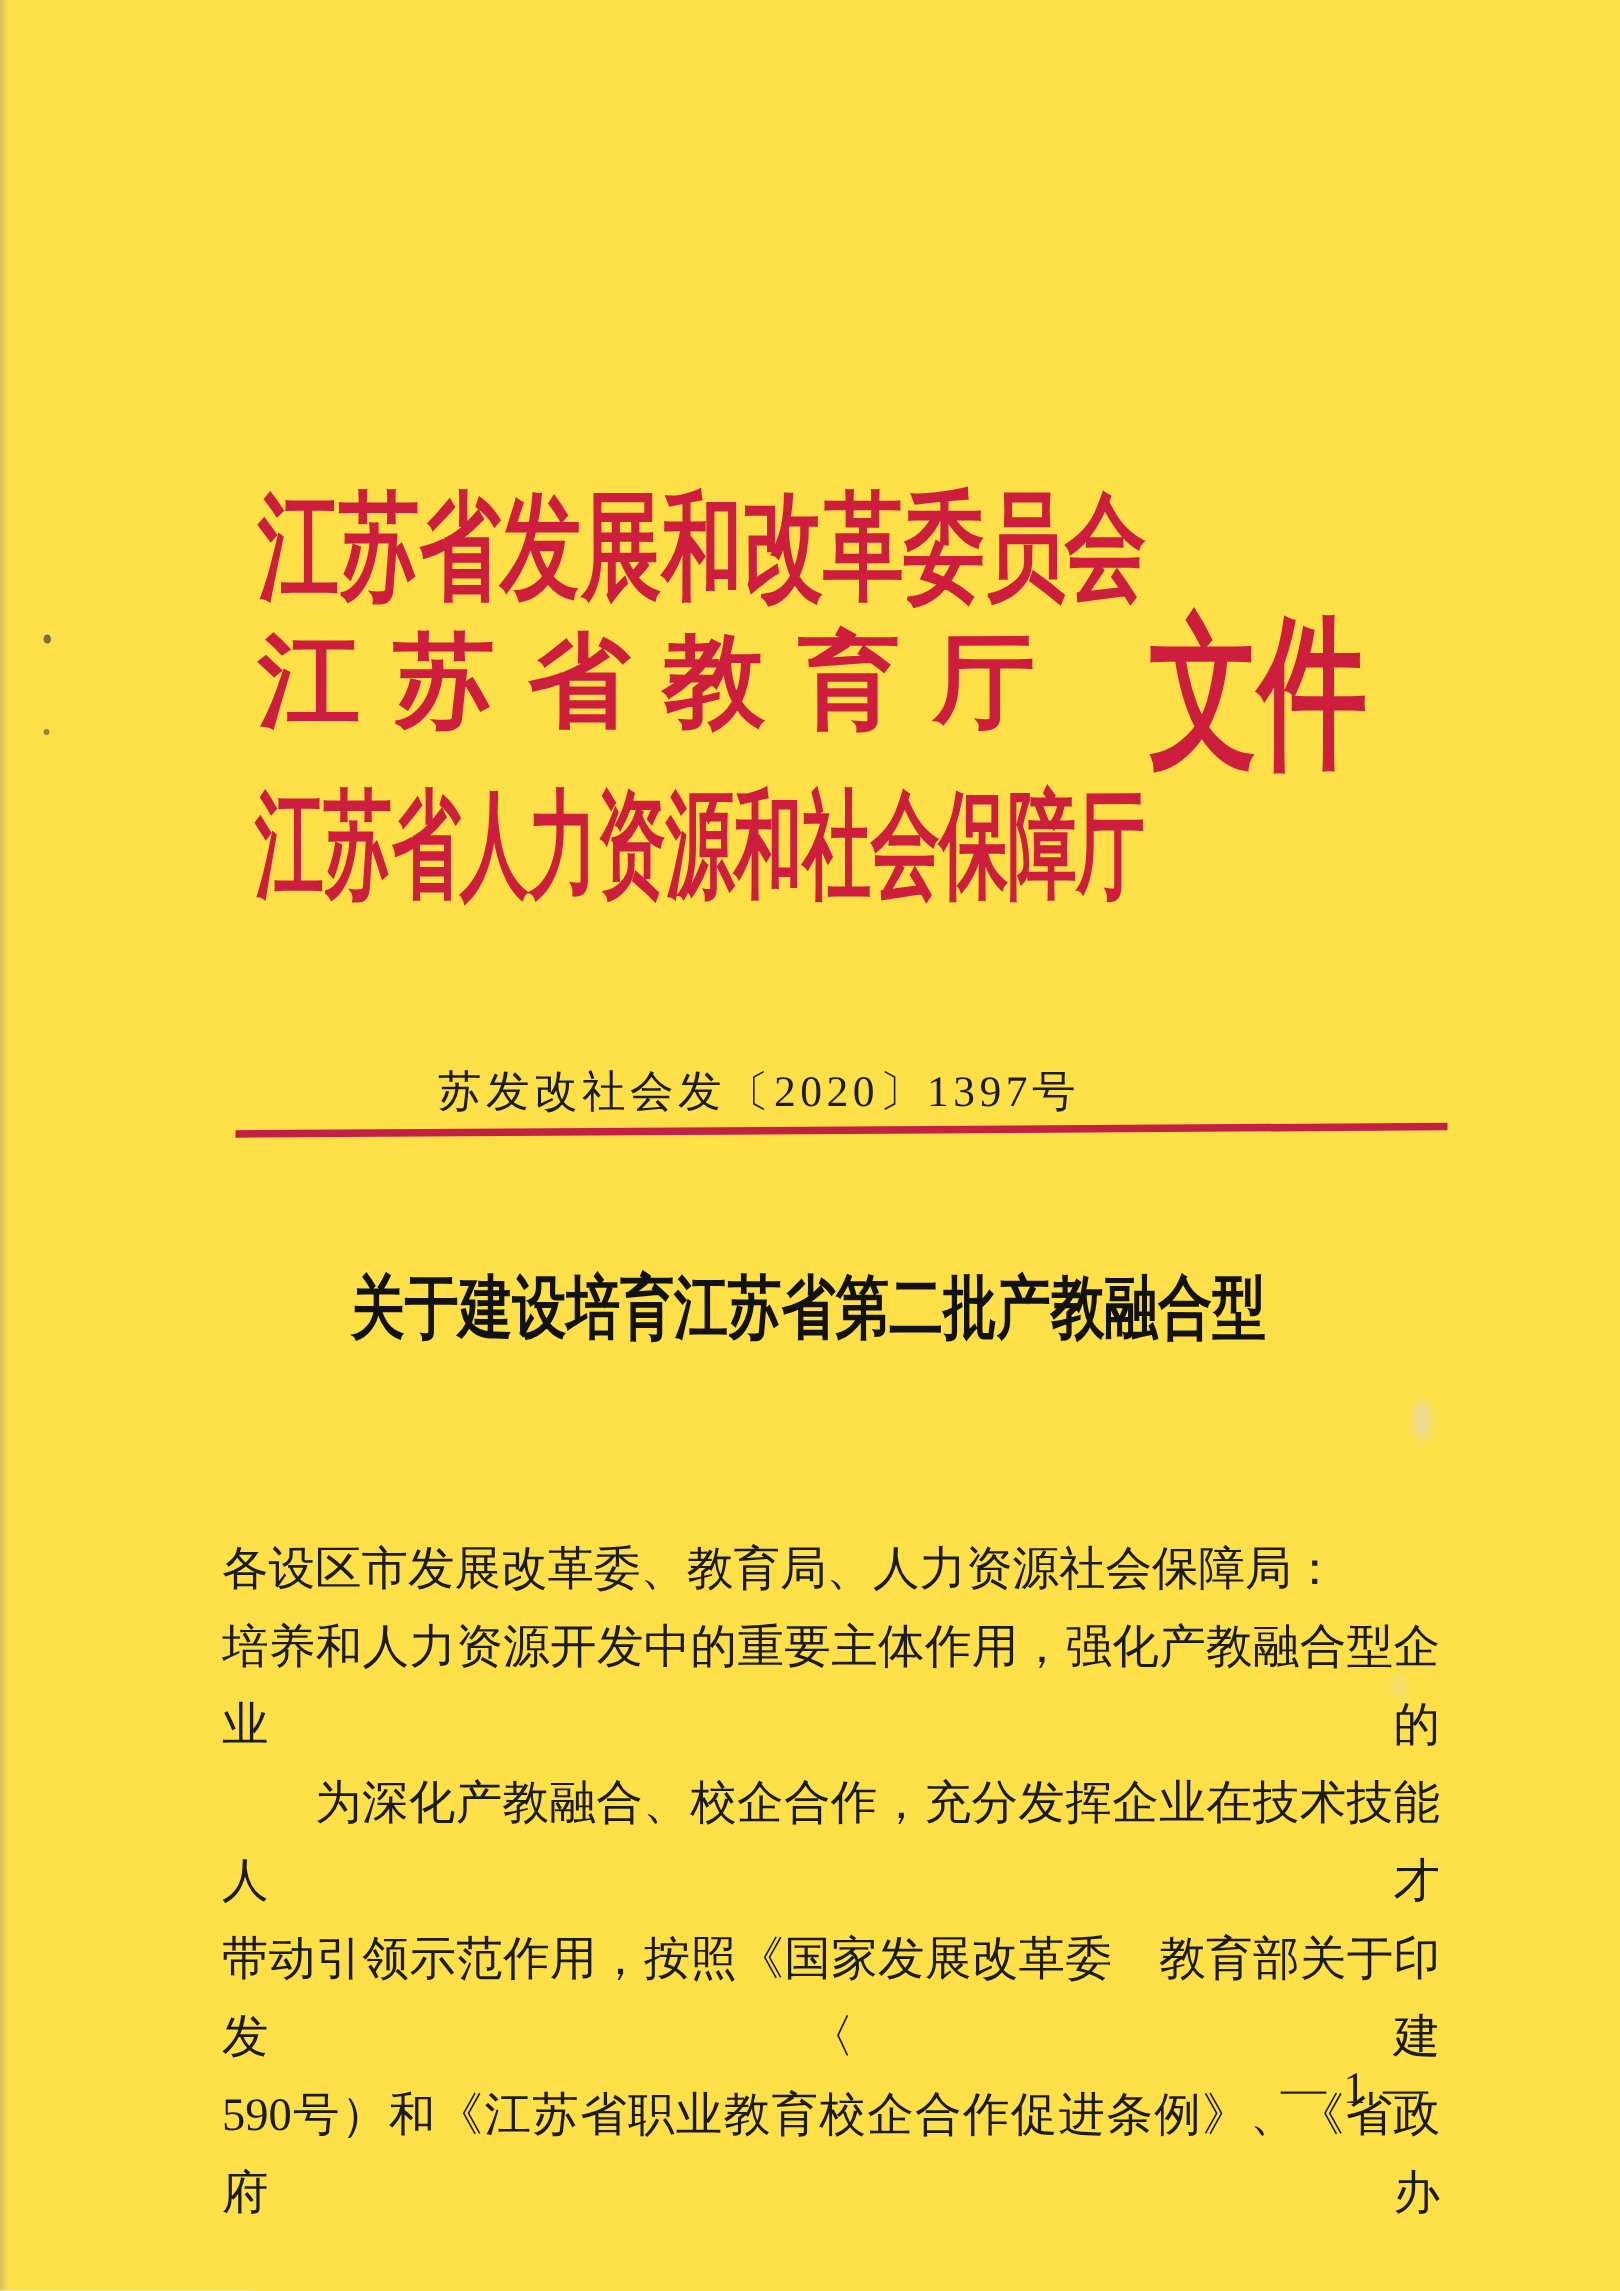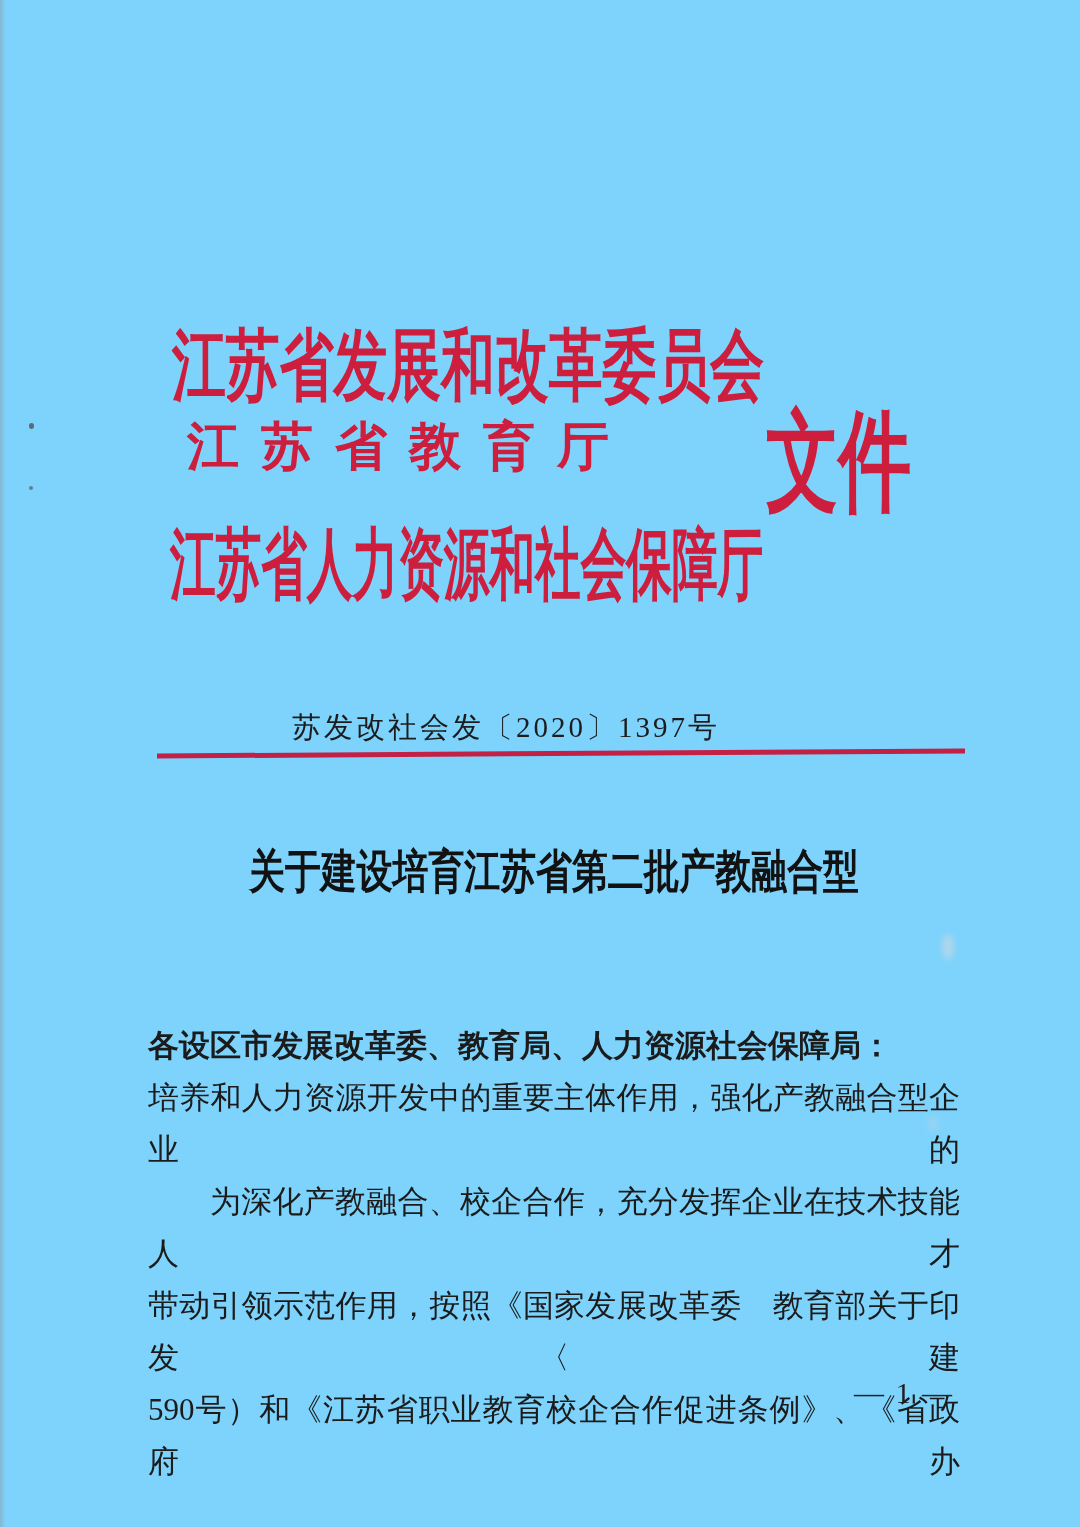--- a/index.html
+++ b/index.html
@@ -3,21 +3,21 @@
 <meta charset="utf-8">
 <style>
   html, body { margin: 0; padding: 0; }
   body { background: #e9e9e9; font-family: "Liberation Serif", serif; }
 
   .page {
     position: relative;
     width: 1080px;
     height: 1527px;
     margin: 0 auto;
-    background: #7dd3fc;
+    background: #fde047;
     overflow: hidden;
   }
 
   
   .edge-shadow {
     position: absolute; left: 0; top: 0; width: 6px; height: 100%;
     background: linear-gradient(to right, rgba(140,140,140,0.38), rgba(255,255,255,0));
   }
   .speck { position: absolute; background: #4a4a4a; border-radius: 50%; }
   .speck-1 { left: 29px; top: 423px; width: 5px; height: 6px; opacity: .75; }
@@ -32,21 +32,21 @@
   
   .hdr-line {
     position: absolute;
     color: #ce1e3d;
     font-weight: bold;
     line-height: 1;
     white-space: nowrap;
     font-family: "DejaVu Serif", serif;
   }
   .hdr-1 { left: 172px; top: 326px; font-size: 78px; transform: scaleX(.69);  transform-origin: left top; }
-  .hdr-2 { left: 187px; top: 420px; font-size: 52px; letter-spacing: 22px; }
+  .hdr-2 { left: 172px; top: 420px; font-size: 68px; letter-spacing: 22px; }
   .hdr-3 { left: 170px; top: 525px; font-size: 78px; transform: scaleX(.585); transform-origin: left top; }
   .hdr-wenjian { left: 766px; top: 406px; font-size: 110px; transform: scaleX(.66); transform-origin: left top; }
 
   
   .doc-number {
     position: absolute;
     left: 0; top: 708px; width: 1012px;
     text-align: center;
     font-size: 29px;
     color: #1c1c1c;
@@ -59,21 +59,20 @@
     left: 157px; top: 751px;
     width: 808px; height: 5px;
     background: #c22045;
     transform: rotate(-0.35deg);
   }
 
   
   .title {
     position: absolute;
     left: 148px; top: 840px; width: 812px;
-    text-align: center;
     font-size: 46px;
     line-height: 64px;
     font-weight: bold;
     color: #121212;
   }
   .title-line { display: block; }
   .title-line > span {
     display: inline-block;
     transform: scaleX(.78);
     transform-origin: center top;
@@ -82,21 +81,21 @@
 
   
   .body-text {
     position: absolute;
     left: 148px; top: 1020px; width: 812px;
     font-size: 31px;
     line-height: 52px;
     color: #1b1b1b;
   }
   .body-line { text-align: justify; text-align-last: justify; }
-  .body-line.salutation { text-align: left; text-align-last: left; font-weight: bold; }
+  .body-line.salutation { text-align: left; text-align-last: left; }
   .body-line.indent { text-indent: 2em; }
 
   
   .page-number {
     position: absolute;
     top: 1376px; right: 126px;
     font-size: 30px;
     color: #1f1f1f;
     letter-spacing: 2px;
     white-space: nowrap;

